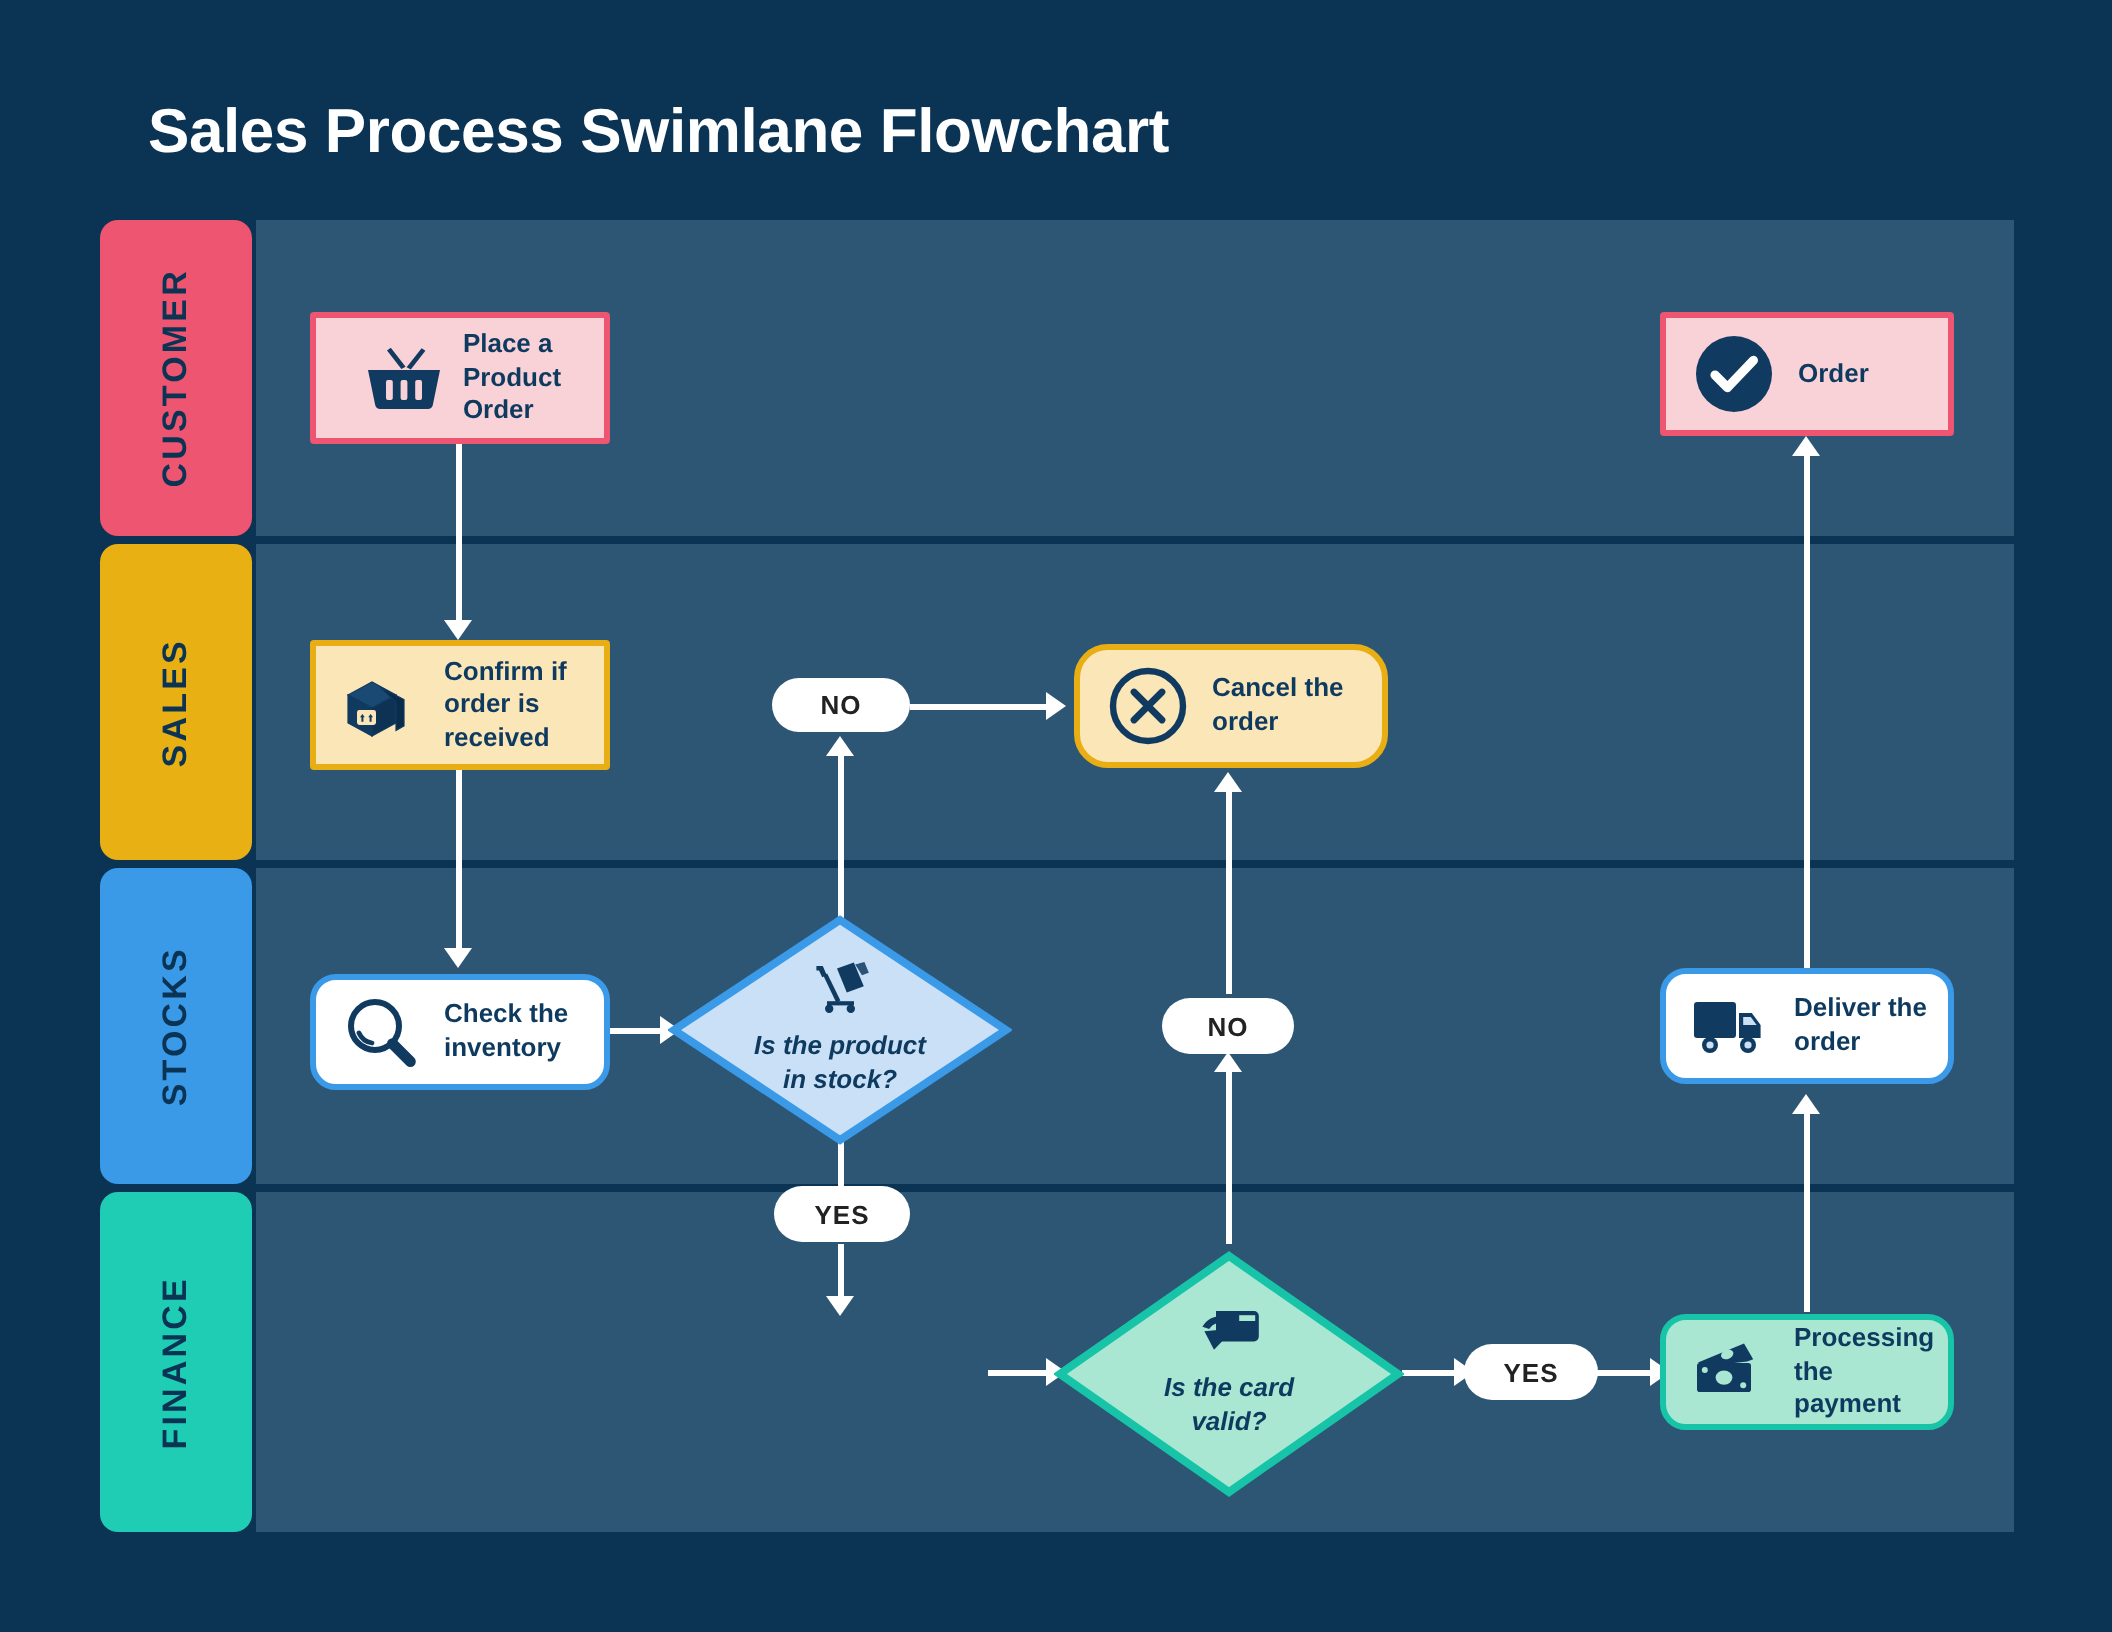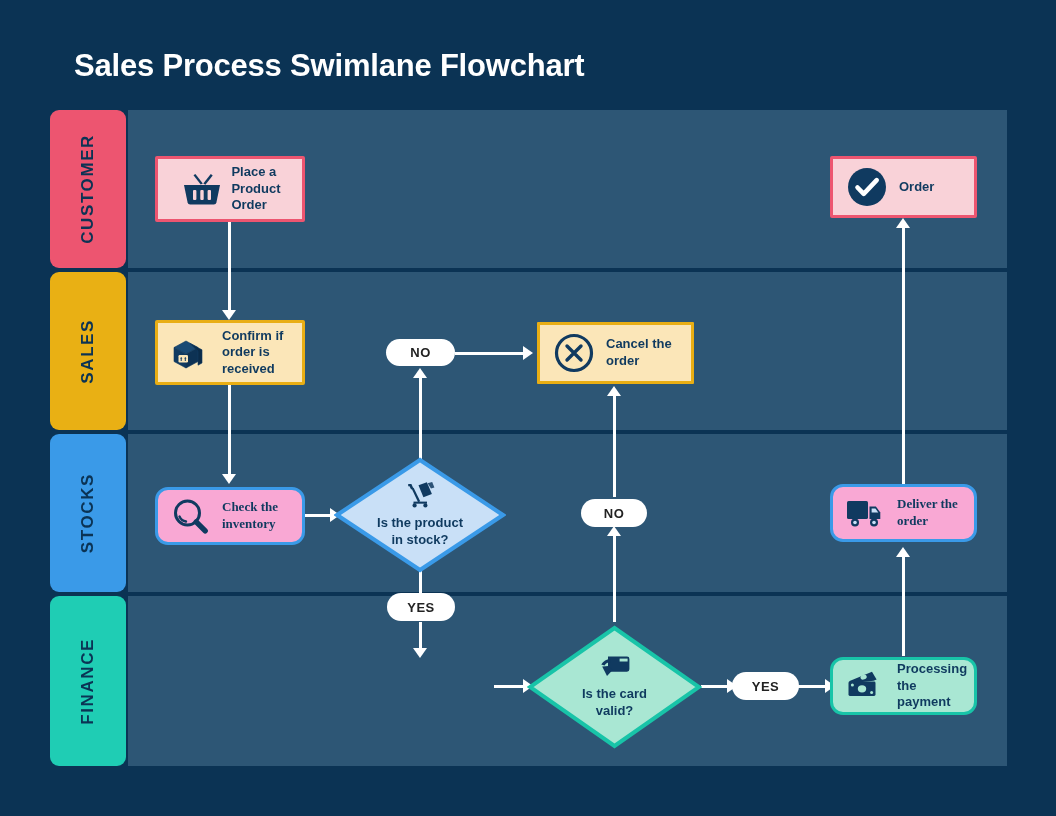--- a/index.html
+++ b/index.html
@@ -63,26 +63,26 @@
     position: absolute; display: flex; align-items: center;
     padding: 0 10px 0 12px; gap: 10px;
   }
   .node .label {
     font-size: 13px; font-weight: bold; color: #0f3a5f; line-height: 1.28;
   }
   .node .ico { flex: 0 0 auto; display: flex; align-items: center; justify-content: center; }
 
   .n-customer { background: #f9d2d8; border: 3px solid #ed5570; border-radius: 2px; }
   .n-sales    { background: #fbe6b8; border: 3px solid #e9ae14; border-radius: 2px; }
-  .n-sales-r  { background: #fbe6b8; border: 3px solid #e9ae14; border-radius: 1px; }
-  .n-stocks   { background: #f9a8d4; border: 3px solid #3a9ae8; border-radius: 13px; font-family: Liberation Serif, serif; }
+  .n-sales-r  { background: #fbe6b8; border: 3px solid #e9ae14; border-radius: 17px; }
+  .n-stocks   { background: #ffffff; border: 3px solid #3a9ae8; border-radius: 13px; }
   .n-finance  { background: #a9e7d3; border: 3px solid #18c4a8; border-radius: 13px; }
 
   
-  .diamond { position: absolute; }
+  .diamond { position: absolute; font-style: italic; }
   .diamond .shape { position: absolute; inset: 0; }
   .diamond .dtext {
     position: absolute; inset: 0;
     display: flex; flex-direction: column; align-items: center; justify-content: center;
     gap: 1px; pointer-events: none;
   }
   .diamond .dtext .dlabel {
     font-size: 13px; font-weight: bold; color: #0f3a5f;
     text-align: center; line-height: 1.28;
   }

